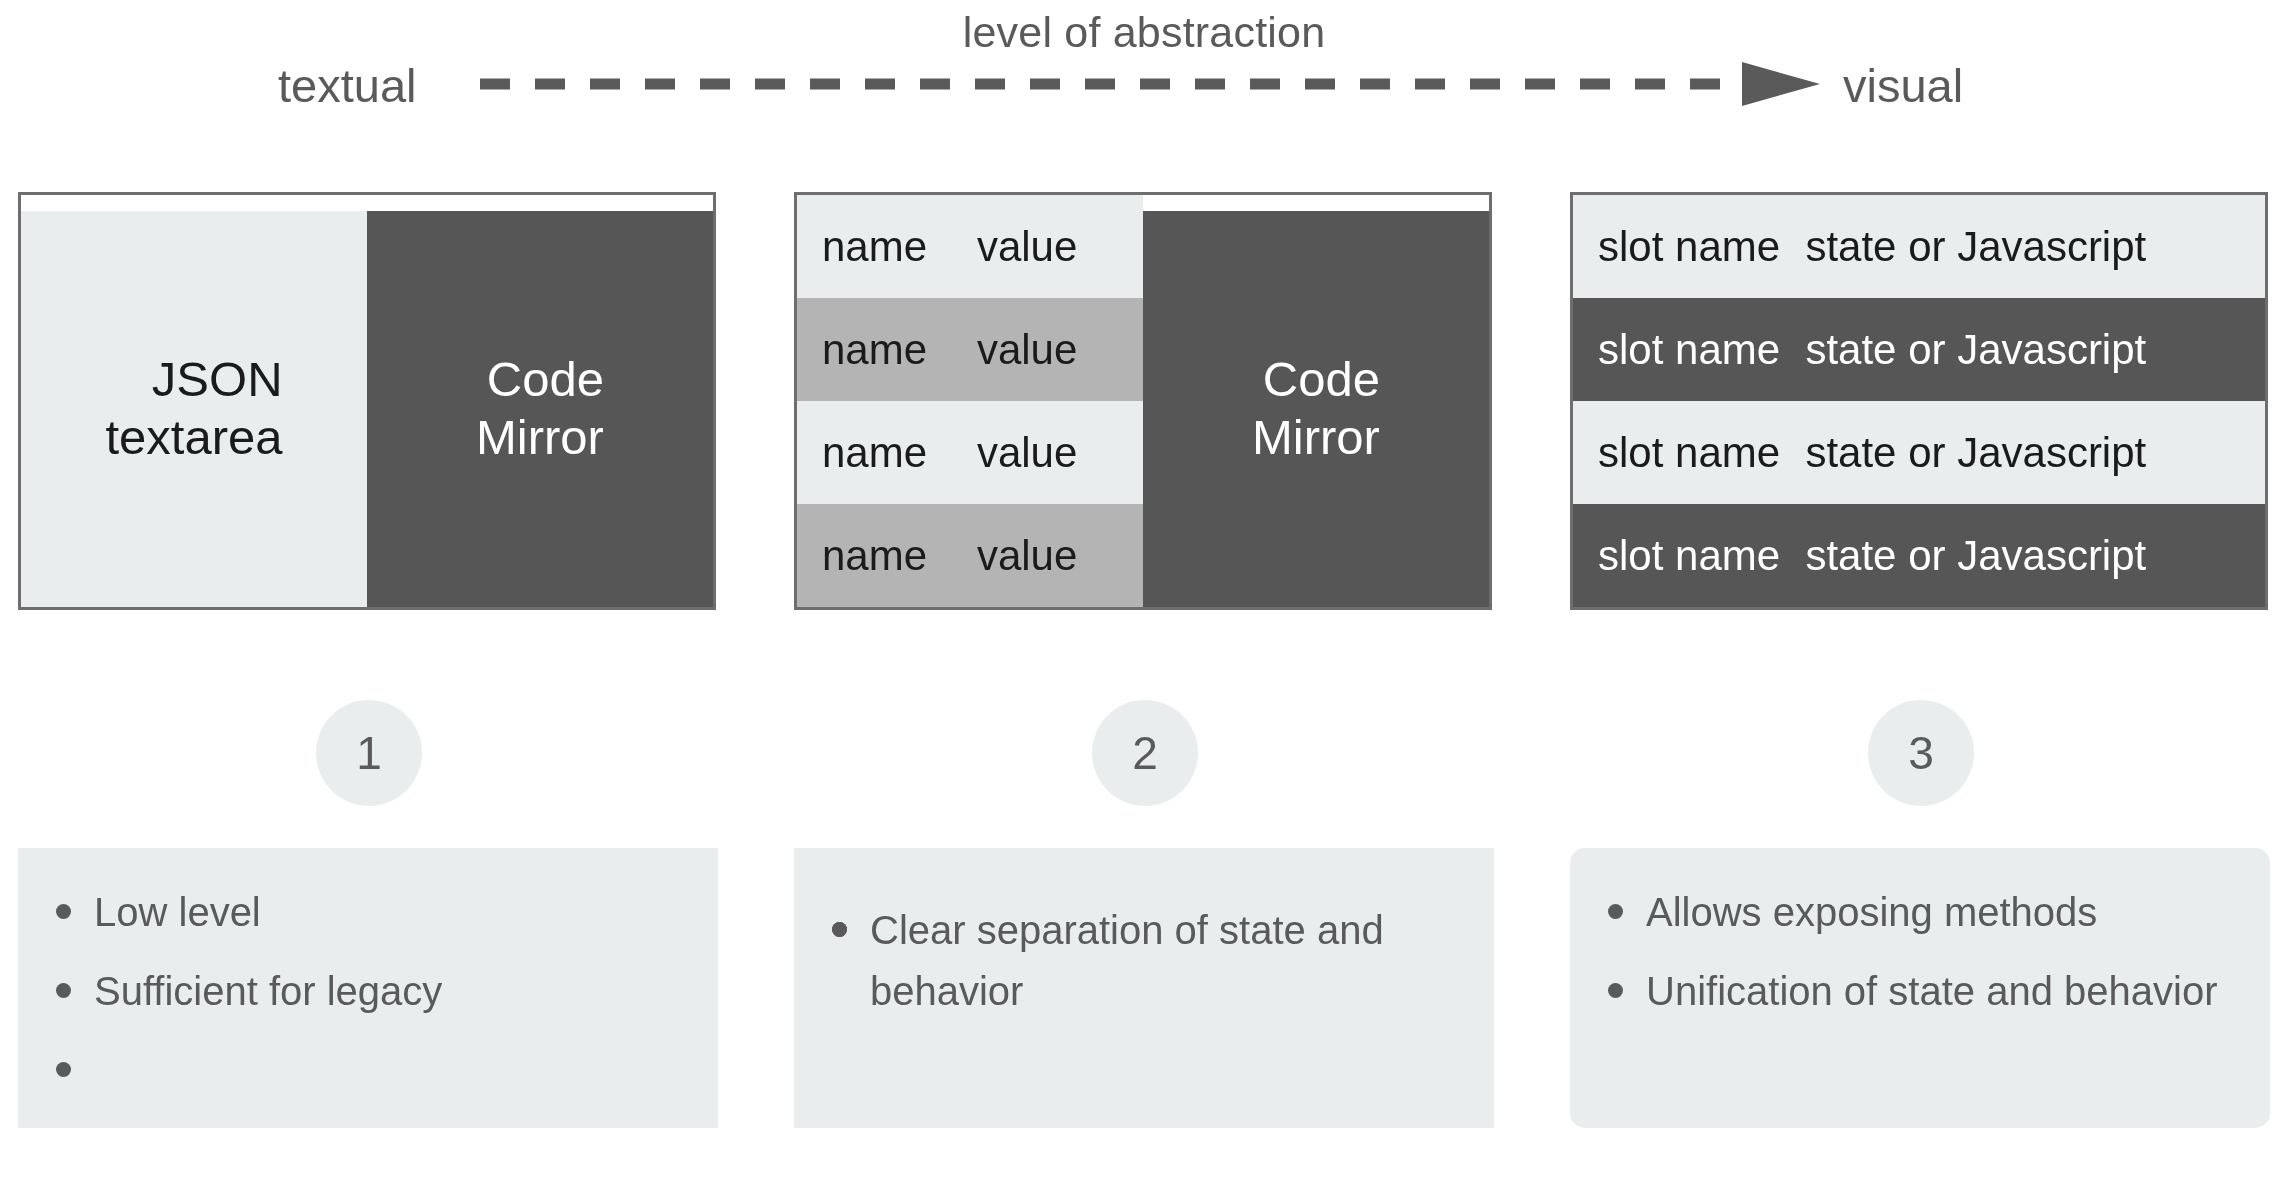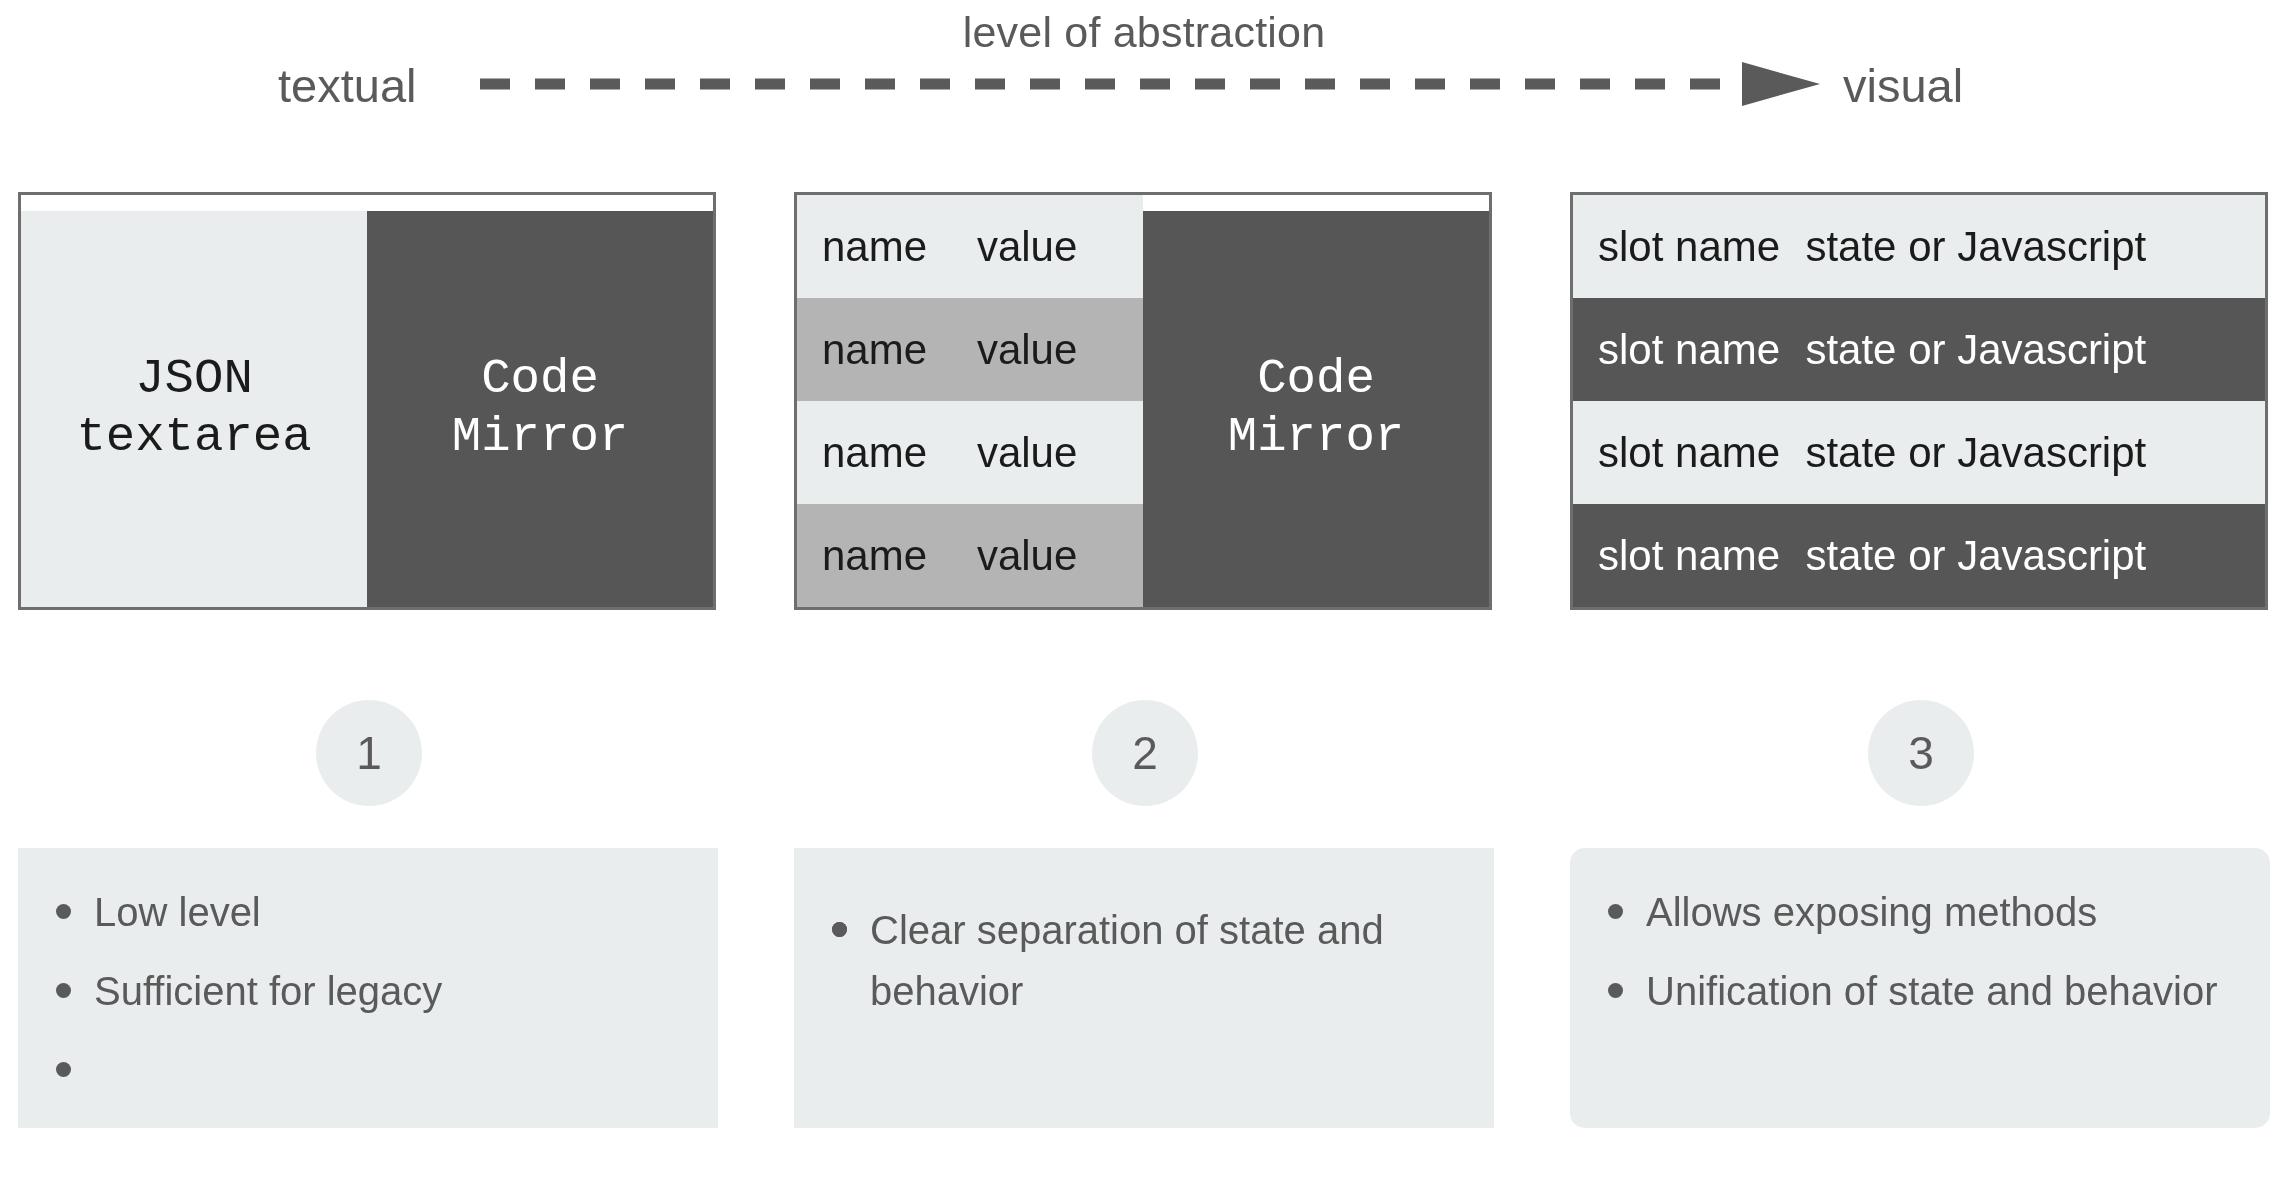--- a/index.html
+++ b/index.html
@@ -73,24 +73,23 @@
   #panel-3 { left: 1570px; }
 
   
   .split {
     position: absolute;
     top: 16px;
     bottom: 0;
     display: flex;
     align-items: center;
     justify-content: center;
-    text-align: center;
+    text-align: right;
     font-size: 49px;
     line-height: 1.18;
-    font-family: Liberation Mono, monospace;
   }
   .split.left  { left: 0;   width: 50%; background: #e9edee; color: #1b1b1b; }
   .split.right { right: 0;  width: 50%; background: #565656; color: #ffffff; }
 
   
   .kv-table {
     position: absolute;
     left: 0;
     top: 0;
     bottom: 0;

